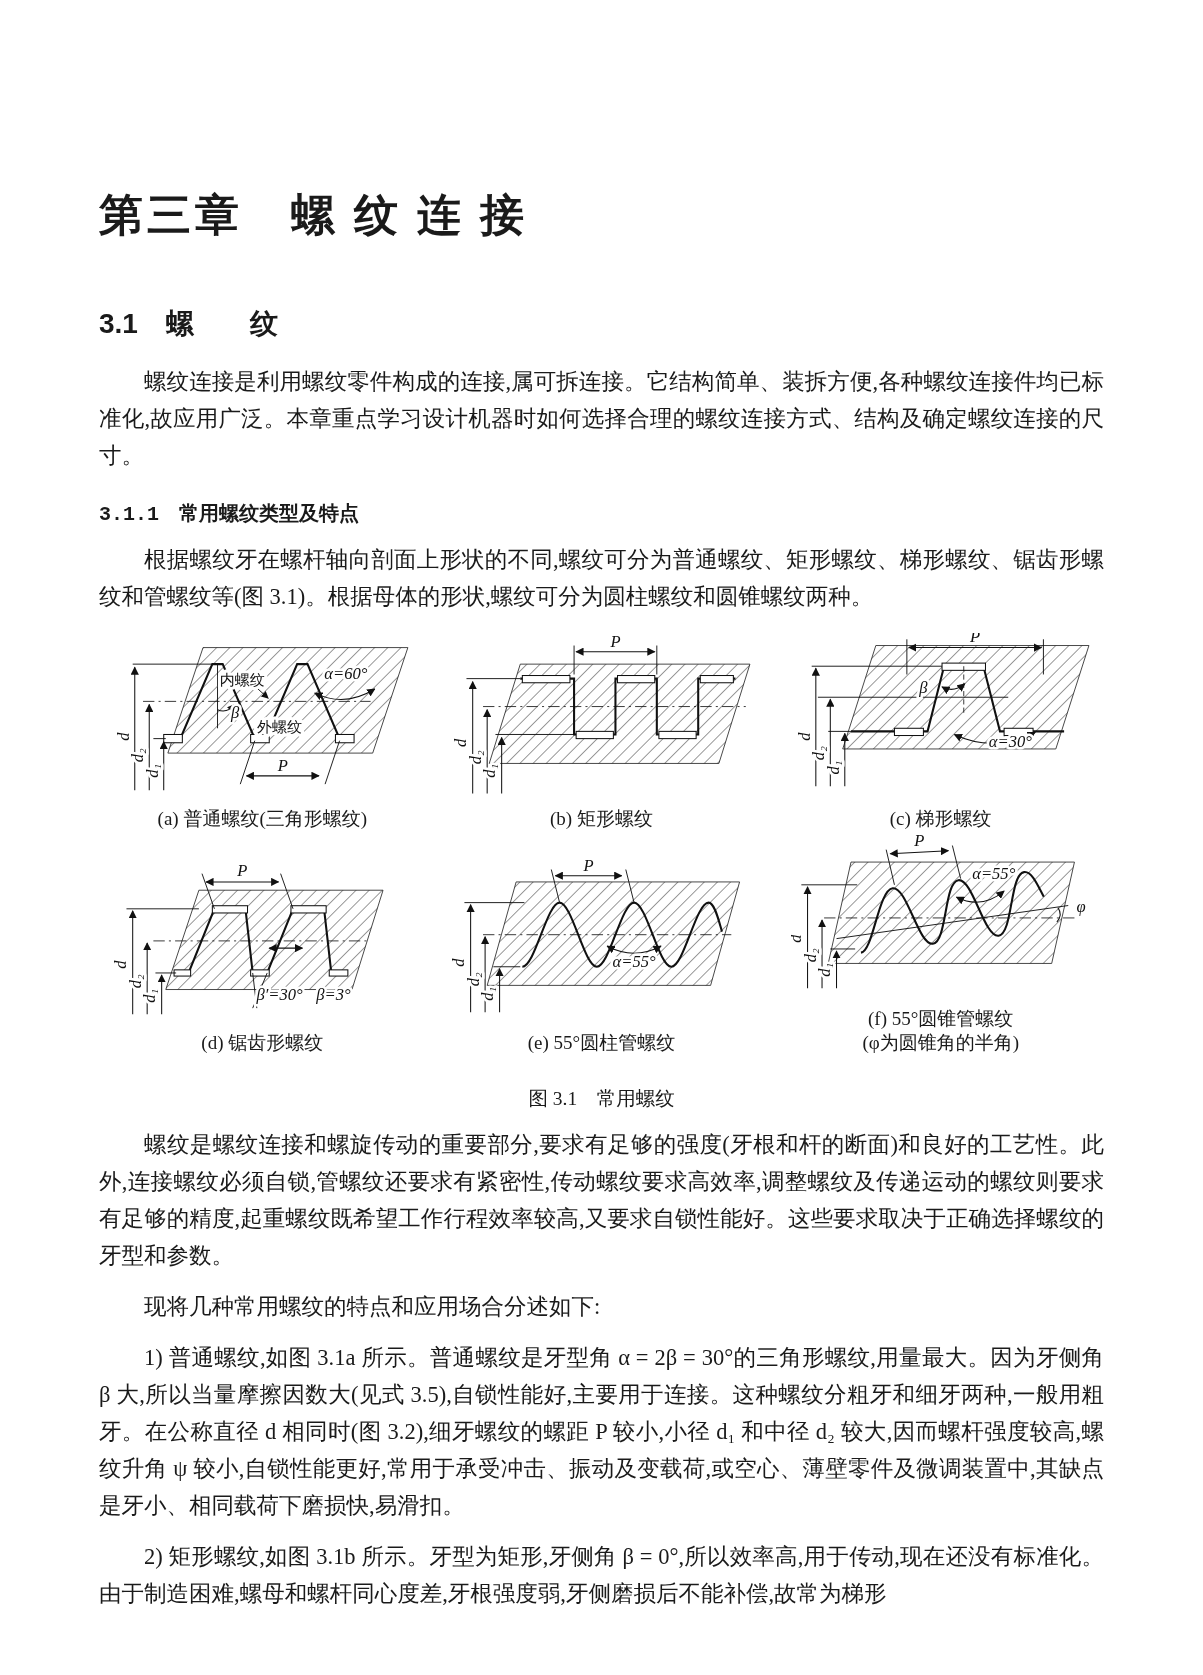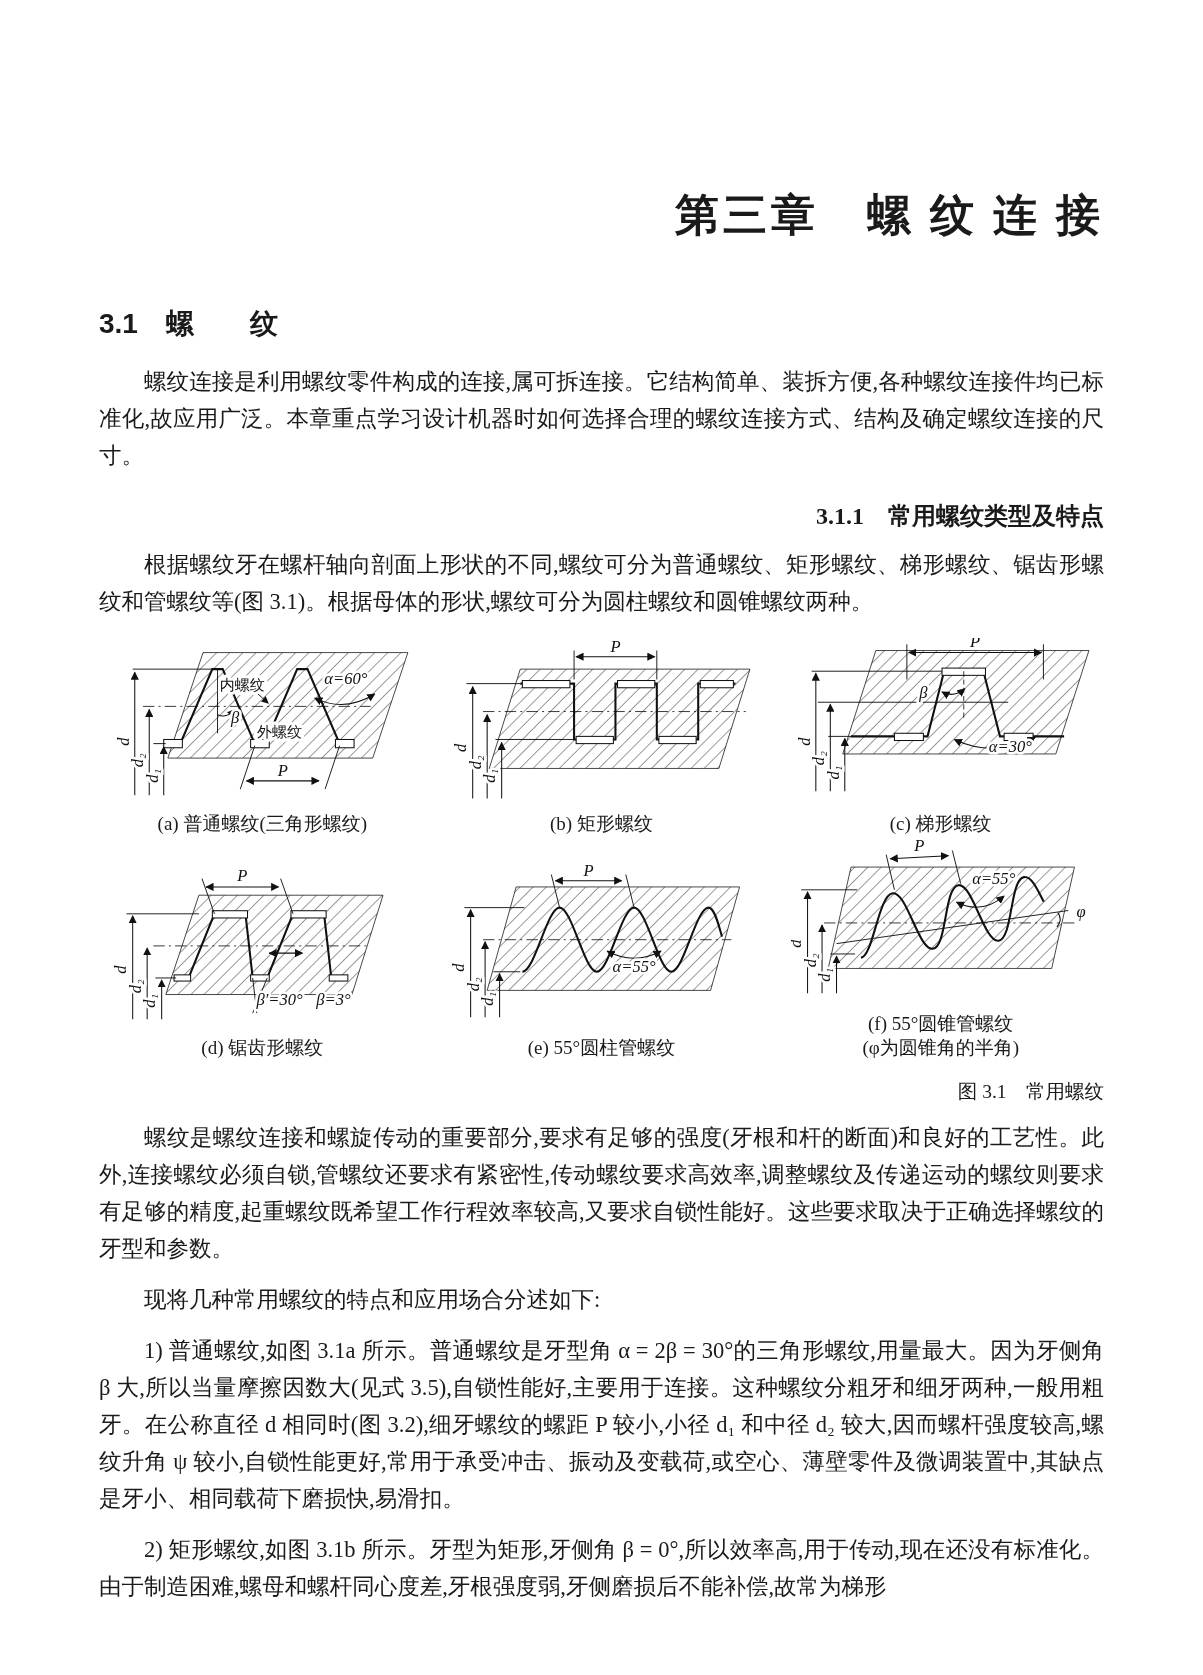--- a/index.html
+++ b/index.html
@@ -9,21 +9,21 @@
     min-height:1675px;
     margin:0 auto;
     background:#ffffff;
     color:#1a1a1a;
     box-sizing:border-box;
     padding:186px 99px 70px 99px;
     font-family:"Liberation Serif", serif;
   }
   .chapter-title{
     margin:0;
-    text-align:right;
+    text-align:left;
     font-family:"Liberation Serif", serif;
     font-weight:bold;
     font-size:44px;
     letter-spacing:4px;
     white-space:pre;
   }
   .section-title{
     margin:60px 0 0 0;
     font-family:"Liberation Sans", sans-serif;
     font-weight:bold;
@@ -33,25 +33,24 @@
   .para{
     margin:14px 0 0 0;
     font-size:22.5px;
     line-height:37px;
     text-align:justify;
     text-indent:2em;
   }
   .para.first{margin-top:20px;}
   .subsection-title{
     margin:26px 0 10px 0;
-    font-family:Liberation Serif, serif;
+    font-family:Liberation Mono, monospace;
     font-weight:bold;
-    font-size:24px;
+    font-size:20px;
     white-space:pre;
-    text-align:right;
   }
   figure.fig{margin:18px 0 10px 0;padding:0;}
   .fig-row{
     display:flex;
     justify-content:space-between;
     align-items:flex-end;
     margin-top:2px;
   }
   .subfig{
     flex:0 0 32.5%;
@@ -59,23 +58,23 @@
     flex-direction:column;
     align-items:center;
   }
   .subfig svg{width:300px;height:174px;display:block;}
   .subcap{
     font-size:19px;
     line-height:24px;
     margin-top:0;
   }
   .fig-caption{
-    text-align:right;
+    text-align:center;
     font-size:19.5px;
-    margin-top:18px;
+    margin-top:30px;
     white-space:pre;
   }
   
   .hl{stroke:#3a3a3a;stroke-width:1;}
   .hz{stroke:#222;stroke-width:0.8;}
   .profile{stroke:#111;stroke-width:2;fill:none;}
   .thin{stroke:#111;stroke-width:0.9;fill:none;}
   .dim{stroke:#111;stroke-width:1;fill:none;}
   .cl{stroke:#111;stroke-width:0.8;fill:none;stroke-dasharray:11 4 2 4;}
   .dash{stroke:#111;stroke-width:0.8;fill:none;stroke-dasharray:5 3;}

